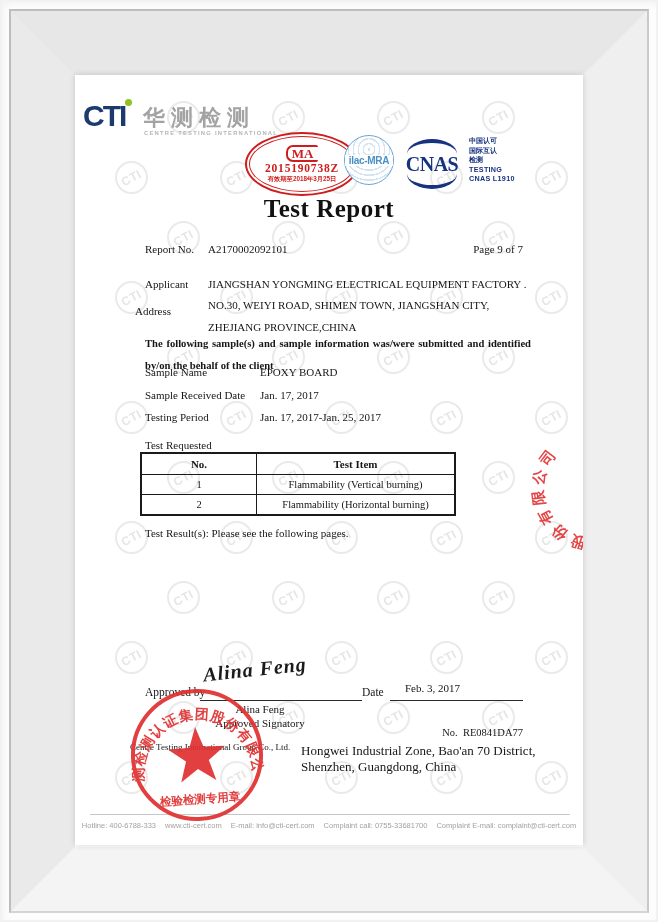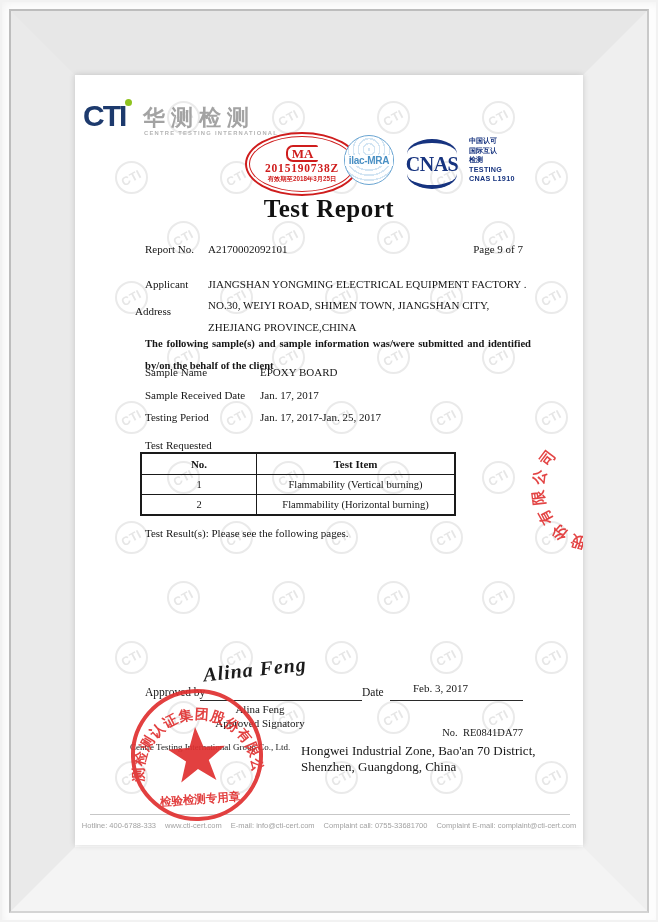--- a/index.html
+++ b/index.html
@@ -324,21 +324,21 @@
         <span class="b11">Test Result(s):</span><span> Please see the following pages.</span>
       </div>
 
       <div class="abs b11" style="left:70px;top:611px;font-size:11.5px;">Approved by</div>
       <div class="abs sig-script">Alina Feng</div>
       <div class="abs sig-line"></div>
       <div class="abs t11 ctr" style="left:105px;top:628px;width:160px;">Alina Feng</div>
       <div class="abs t11 ctr" style="left:105px;top:642px;width:160px;">Approved Signatory</div>
 
       <div class="abs b11" style="left:287px;top:611px;font-size:11.5px;">Date</div>
-      <div class="abs t11" style="left:330px;top:607px;margin-left:8px;">Feb. 3, 2017</div>
+      <div class="abs t11" style="left:330px;top:607px;">Feb. 3, 2017</div>
       <div class="abs date-line"></div>
 
       <div class="abs t11 pre" style="left:330px;top:652px;width:118px;text-align:right;font-size:10.5px;">No.  RE0841DA77</div>
       <div class="abs small9" style="left:55px;top:667px;">Centre Testing International Group Co., Ltd.</div>
       <div class="abs small85" style="left:226px;top:667.5px;width:270px;">Hongwei Industrial Zone, Bao'an 70 District, Shenzhen, Guangdong, China</div>
 
       <svg class="abs stamp-main" width="152" height="152" viewBox="0 0 152 152">
         <defs>
             <path id="arcMain" d="M 21 95 A 55 55 0 1 1 131 95" fill="none"></path>
           </defs>

